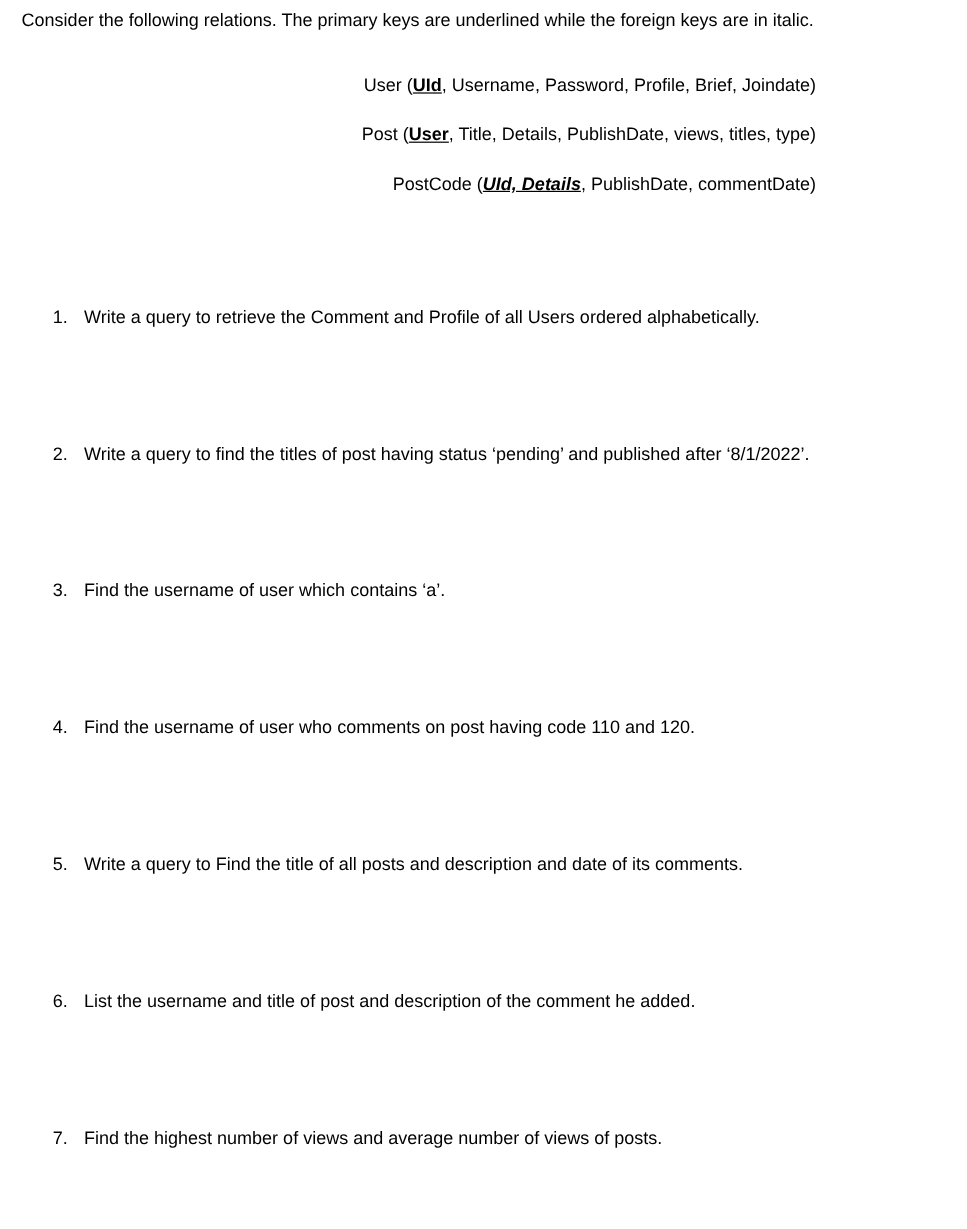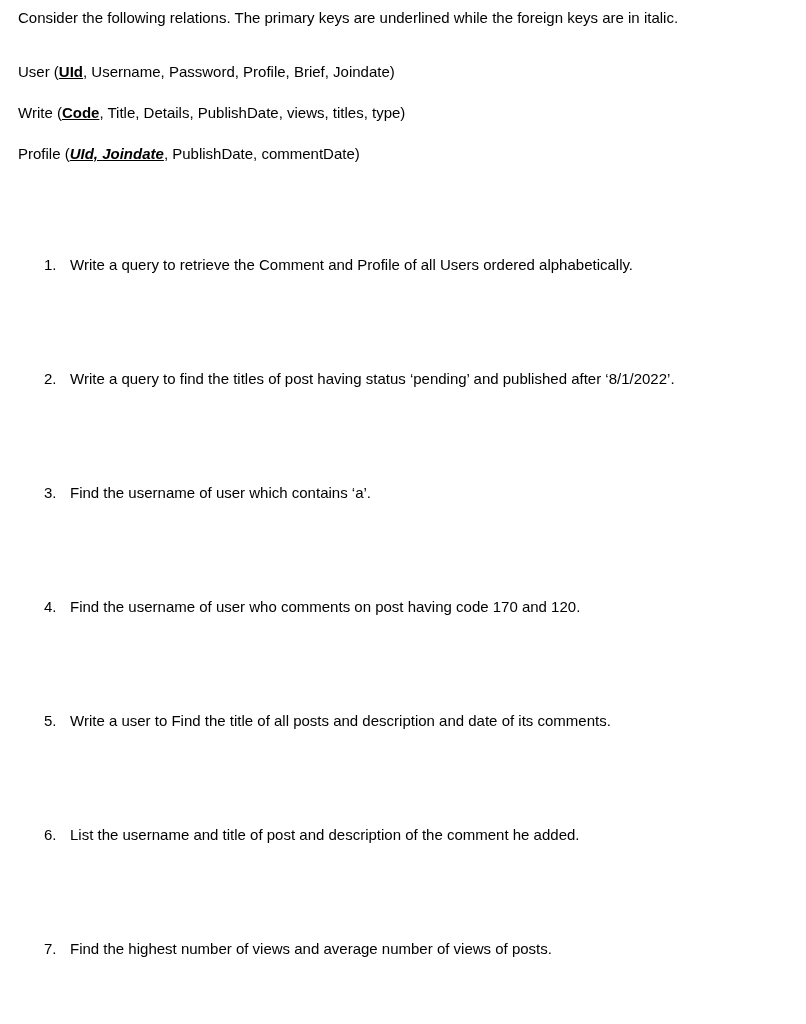--- a/index.html
+++ b/index.html
@@ -21,20 +21,21 @@
     box-sizing: border-box;
     width: 716px;
     height: 1024px;
   }
   .intro {
     margin: 0 0 33px 0;
   }
   .relation {
     margin: 0 0 20px 0;
     white-space: nowrap;
+    text-align: right;
   }
   .instruction {
     margin: 0;
   }
   .questions {
     margin-top: 90px;
   }
   .question-row {
     display: flex;
     margin: 0 0 93px 26px;
@@ -61,25 +62,25 @@
 
 <div class="doc">
 
   <p class="intro">Consider the following relations. The primary keys are underlined while the foreign keys are in italic.</p>
 
   <p class="relation">
     <span>User (</span><span class="pk">UId</span><span>, Username, Password, Profile, Brief, Joindate)</span>
   </p>
 
   <p class="relation">
-    <span>Write (</span><span class="pk">Code</span><span>, Title, Details, PublishDate, views, titles, type)</span>
+    <span>Post (</span><span class="pk">User</span><span>, Title, Details, PublishDate, views, titles, type)</span>
   </p>
 
   <p class="relation">
-    <span>Profile (</span><span class="pk-fk">UId, Joindate</span><span>, PublishDate, commentDate)</span>
+    <span>PostCode (</span><span class="pk-fk">UId, Details</span><span>, PublishDate, commentDate)</span>
   </p>
 
 
   <div class="questions">
 
     <div class="question-row">
       <span class="q-num">1.</span>
       <span class="q-text">Write a query to retrieve the Comment and Profile of all Users ordered alphabetically.</span>
     </div>
 
@@ -88,26 +89,26 @@
       <span class="q-text">Write a query to find the titles of post having status ‘pending’ and published after ‘8/1/2022’.</span>
     </div>
 
     <div class="question-row">
       <span class="q-num">3.</span>
       <span class="q-text">Find the username of user which contains ‘a’.</span>
     </div>
 
     <div class="question-row">
       <span class="q-num">4.</span>
-      <span class="q-text">Find the username of user who comments on post having code 170 and 120.</span>
+      <span class="q-text">Find the username of user who comments on post having code 110 and 120.</span>
     </div>
 
     <div class="question-row">
       <span class="q-num">5.</span>
-      <span class="q-text">Write a user to Find the title of all posts and description and date of its comments.</span>
+      <span class="q-text">Write a query to Find the title of all posts and description and date of its comments.</span>
     </div>
 
     <div class="question-row">
       <span class="q-num">6.</span>
       <span class="q-text">List the username and title of post and description of the comment he added.</span>
     </div>
 
     <div class="question-row">
       <span class="q-num">7.</span>
       <span class="q-text">Find the highest number of views and average number of views of posts.</span>

